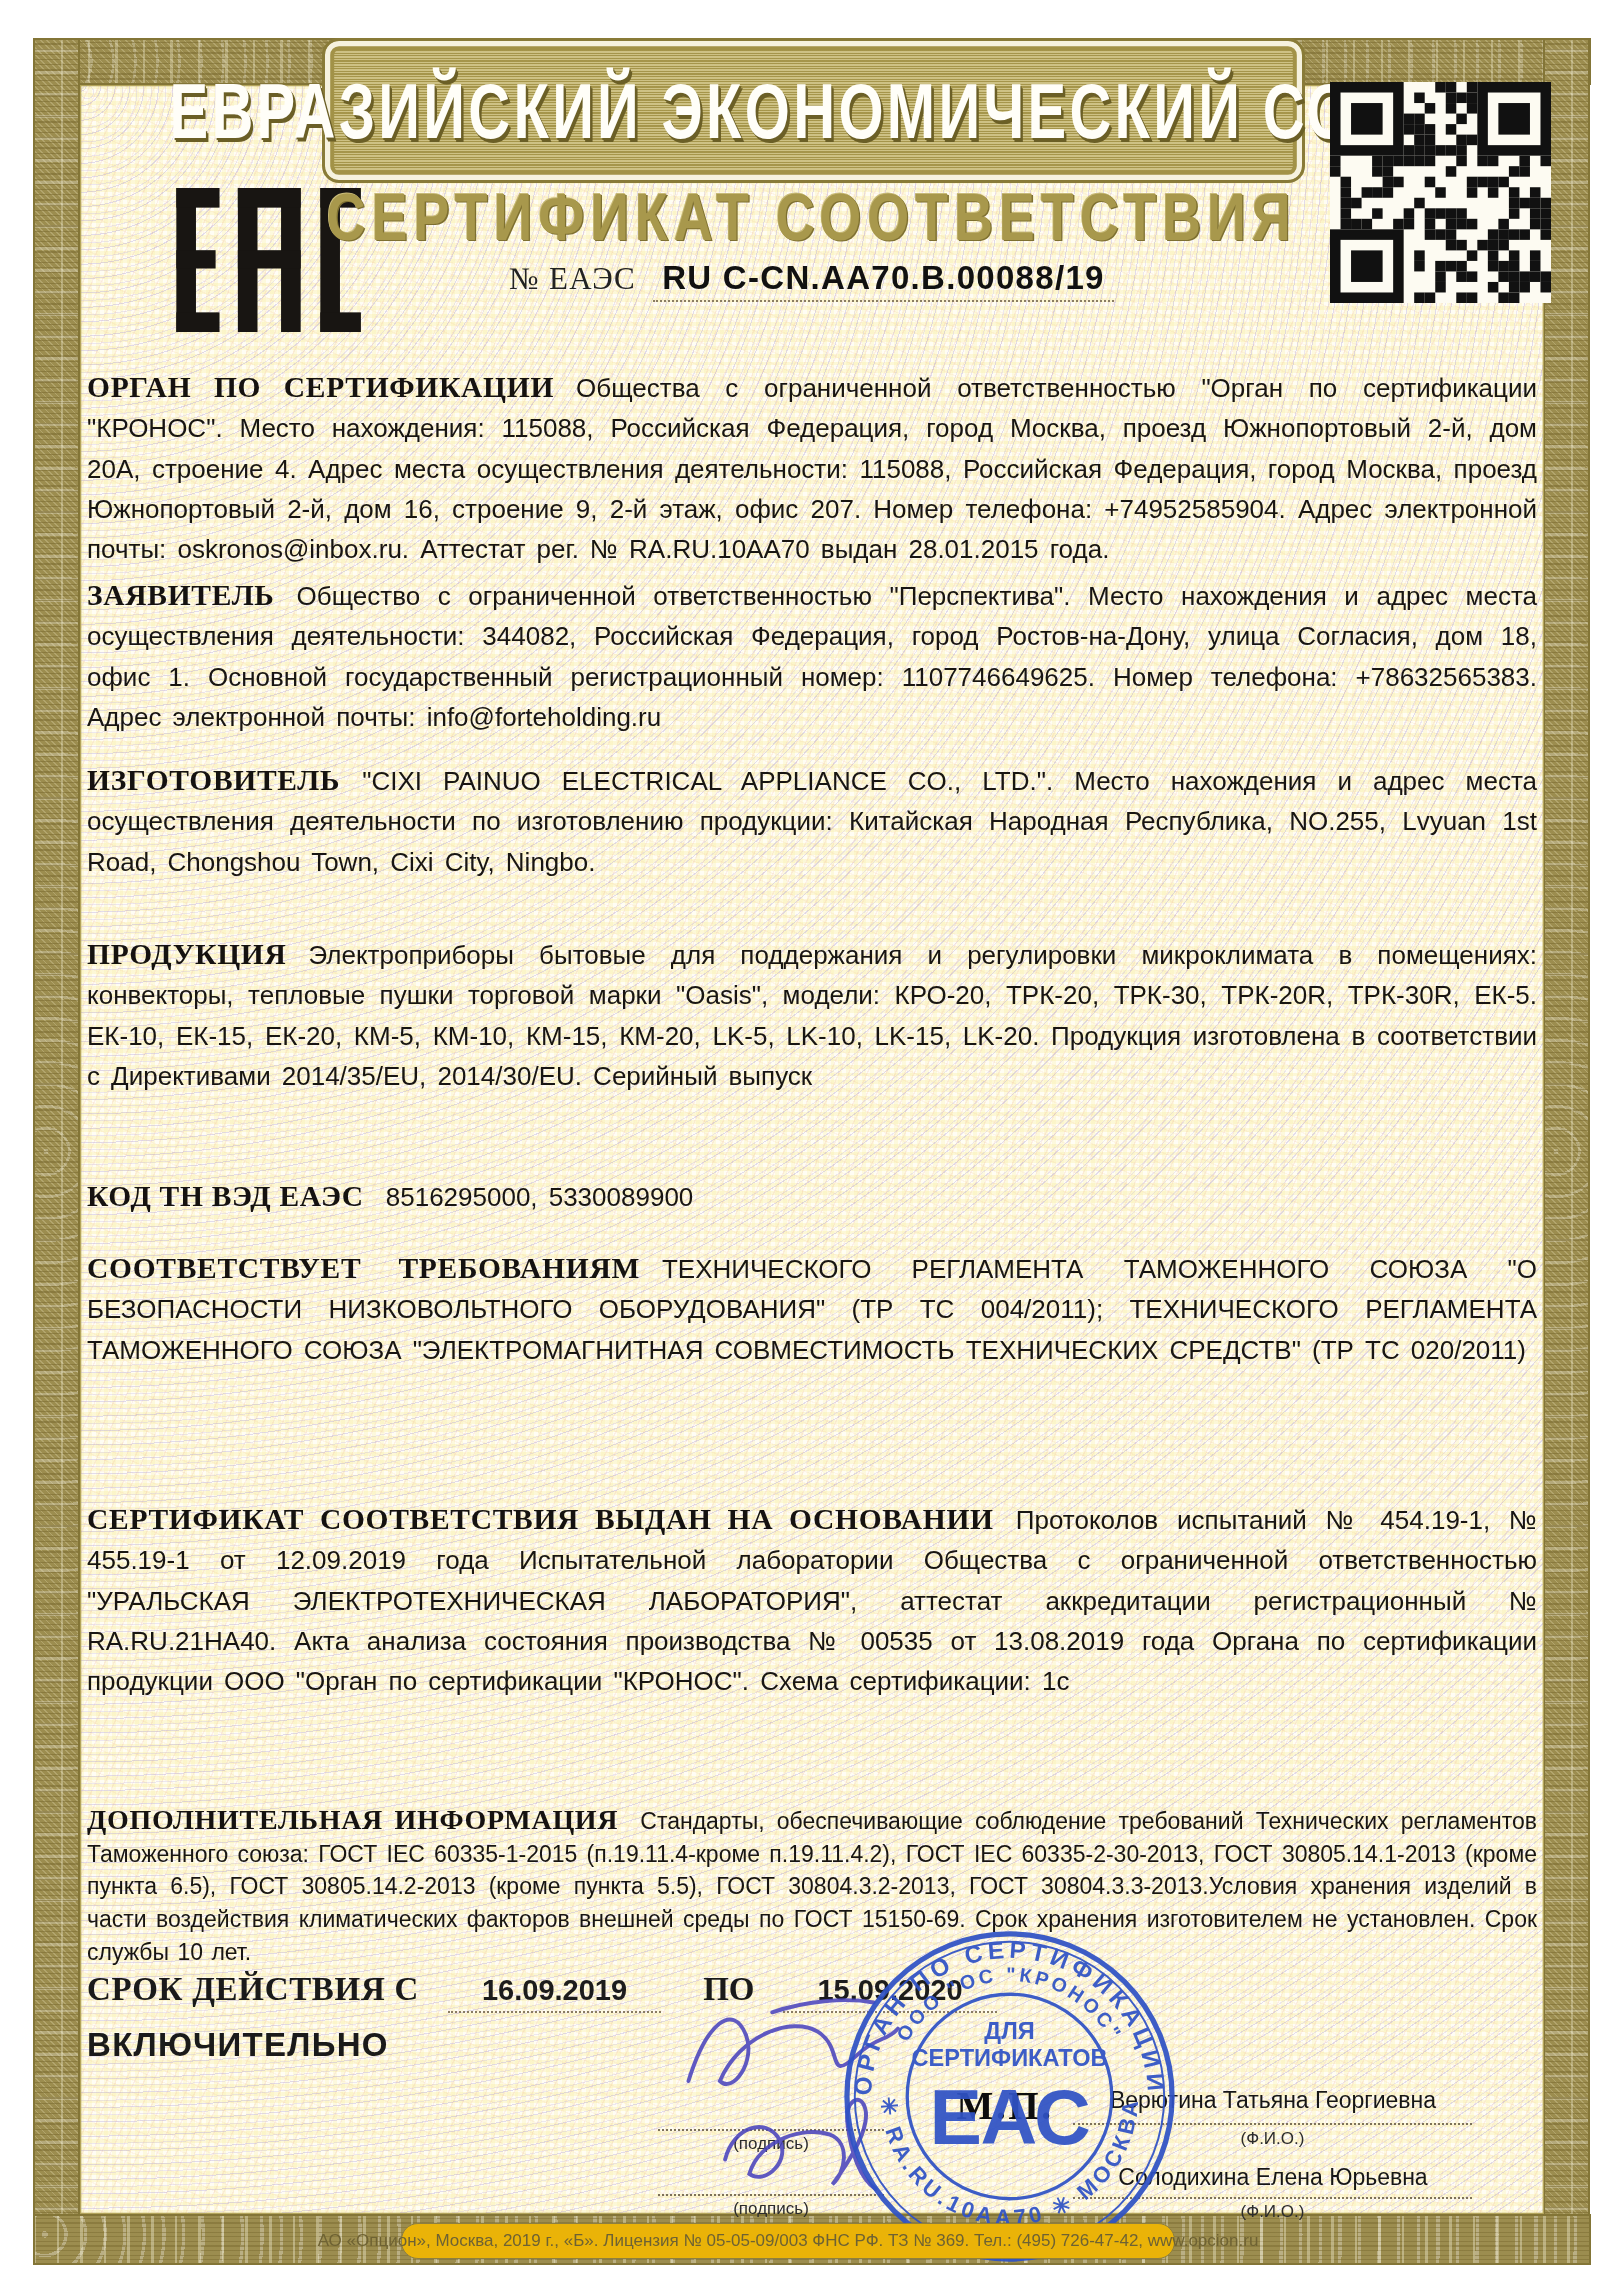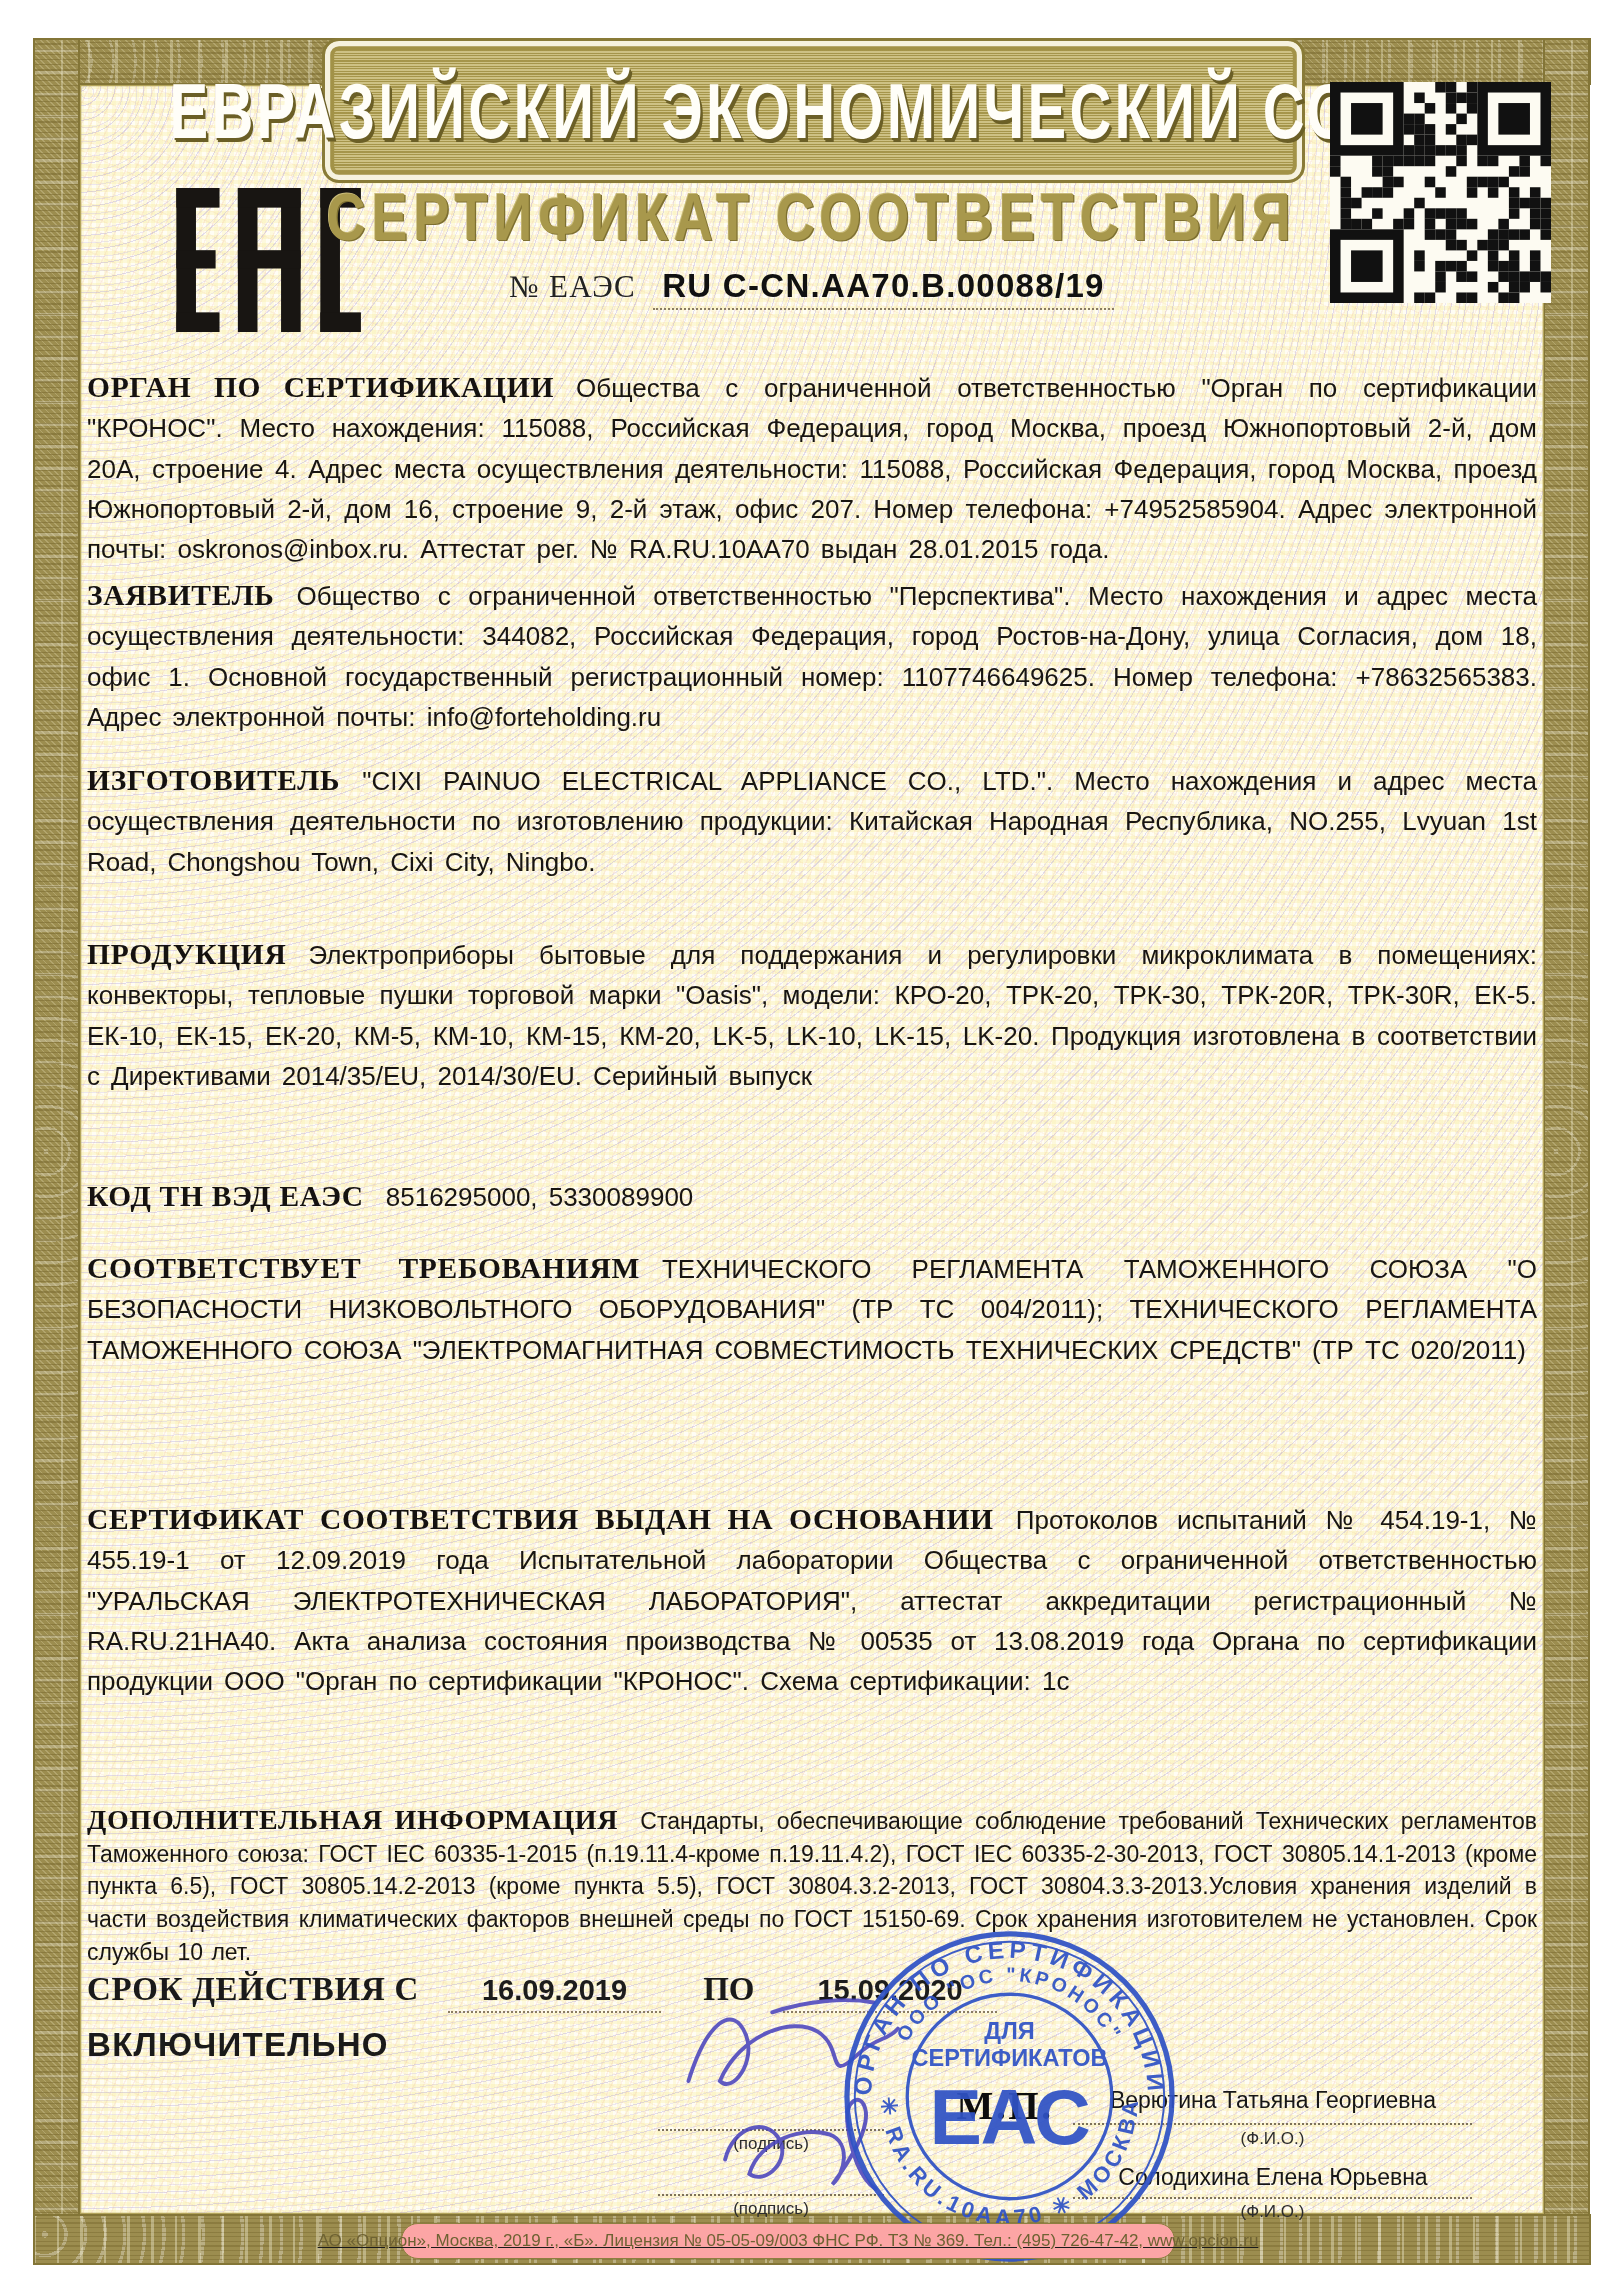--- a/index.html
+++ b/index.html
@@ -50,21 +50,21 @@
   .eac-left{position:absolute;left:158px;top:152px;width:216px;height:216px;}
 
   
   .qr{position:absolute;left:1330px;top:82px;width:221px;height:221px;background:#fdfbf2;}
 
   
   .doc-title{position:absolute;left:275px;top:185px;width:1073px;text-align:center;
     font-weight:bold;font-size:54px;letter-spacing:5.9px;color:#a8984c;white-space:nowrap;
     transform:scaleY(1.25);
     text-shadow:1.3px 1.3px 0 #7e7031, -0.7px -0.7px 0 #c8ba78;}
-  .numline{position:absolute;left:275px;top:259px;width:1073px;text-align:center;white-space:nowrap;margin-top:8px;}
+  .numline{position:absolute;left:275px;top:259px;width:1073px;text-align:center;white-space:nowrap;}
   .numline .lab{font-family:"Liberation Serif",serif;font-size:31px;color:#222;letter-spacing:1.3px;}
   .numline .val{font-weight:bold;font-size:33px;letter-spacing:1.3px;color:#111;
     border-bottom:2px dotted #8a7d63;padding:0 9.2px 3.9px 9.2px;margin-left:17px;}
   .seriesline{position:absolute;left:275px;top:313px;width:1073px;text-align:center;white-space:nowrap;
     font-family:"Liberation Serif",serif;font-size:33px;}
   .seriesline .s-lab{color:#1d1d1d;}
   .seriesline .s-val{color:#e02a50;font-weight:bold;margin-left:11.8px;}
   .seriesline .s-no{color:#2a2222;margin-left:79px;}
   .seriesline .s-num{font-family:"DejaVu Serif",serif;color:#e02a50;font-weight:bold;
     letter-spacing:6.5px;margin-left:14.4px;}
@@ -92,22 +92,22 @@
   .dotline{position:absolute;border-bottom:2px dotted #7d725a;height:0;}
   .caption{position:absolute;font-size:17px;color:#2b2b2b;text-align:center;}
   .fio-name{position:absolute;font-size:23px;color:#161616;text-align:center;}
   .mp{position:absolute;left:907px;top:2083px;width:196px;text-align:center;
     font-family:"Liberation Serif",serif;font-weight:bold;font-size:39px;letter-spacing:2.6px;color:#0d0d0d;}
 
   .stamp{position:absolute;left:843px;top:1930px;width:333px;height:333px;opacity:.93;}
   .sigs{position:absolute;left:0;top:0;width:1623px;height:2295px;pointer-events:none;}
 
   
-  .footer-pill{position:absolute;left:401px;top:2223px;width:772px;height:34px;background:#fca5a5;
-    border:1.3px solid #8d7f40;border-radius:17px;display:flex;align-items:center;justify-content:center;text-decoration:underline;}
+  .footer-pill{position:absolute;left:401px;top:2223px;width:772px;height:34px;background:#eab308;
+    border:1.3px solid #8d7f40;border-radius:17px;display:flex;align-items:center;justify-content:center;}
   .footer-pill span{font-size:17px;color:#6e6233;white-space:nowrap;}
 </style>
 </head>
 <body>
 
 <div class="page">
 
   <div class="band band-top"></div>
   <div class="band band-left"></div>
   <div class="band band-right"></div>

